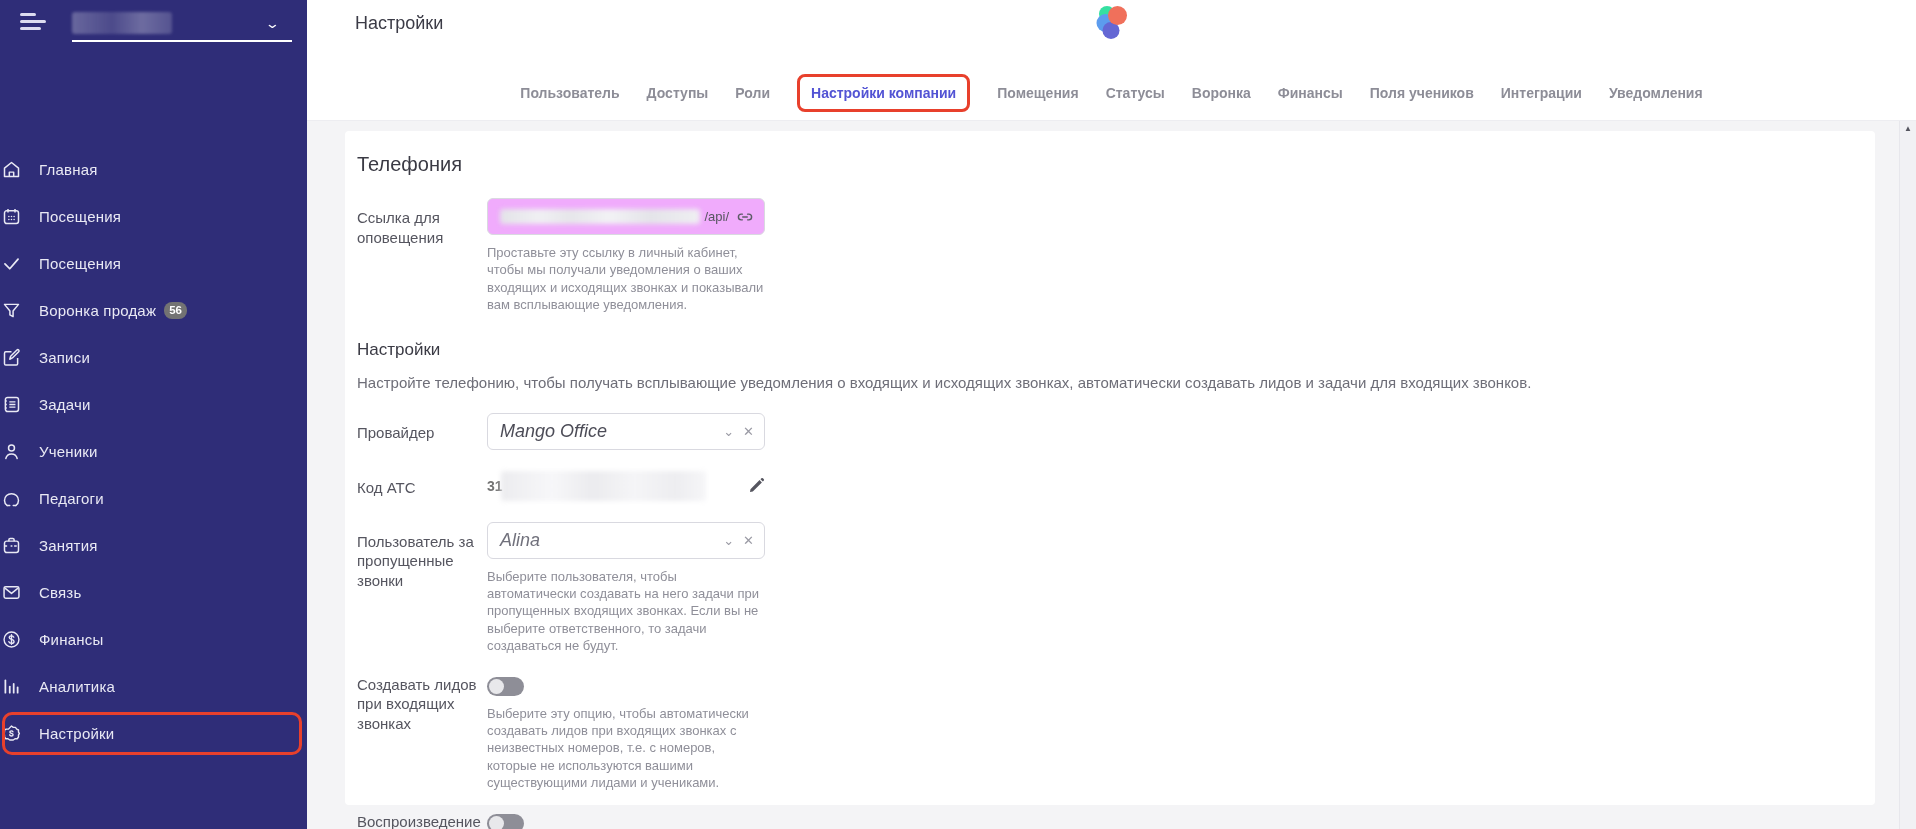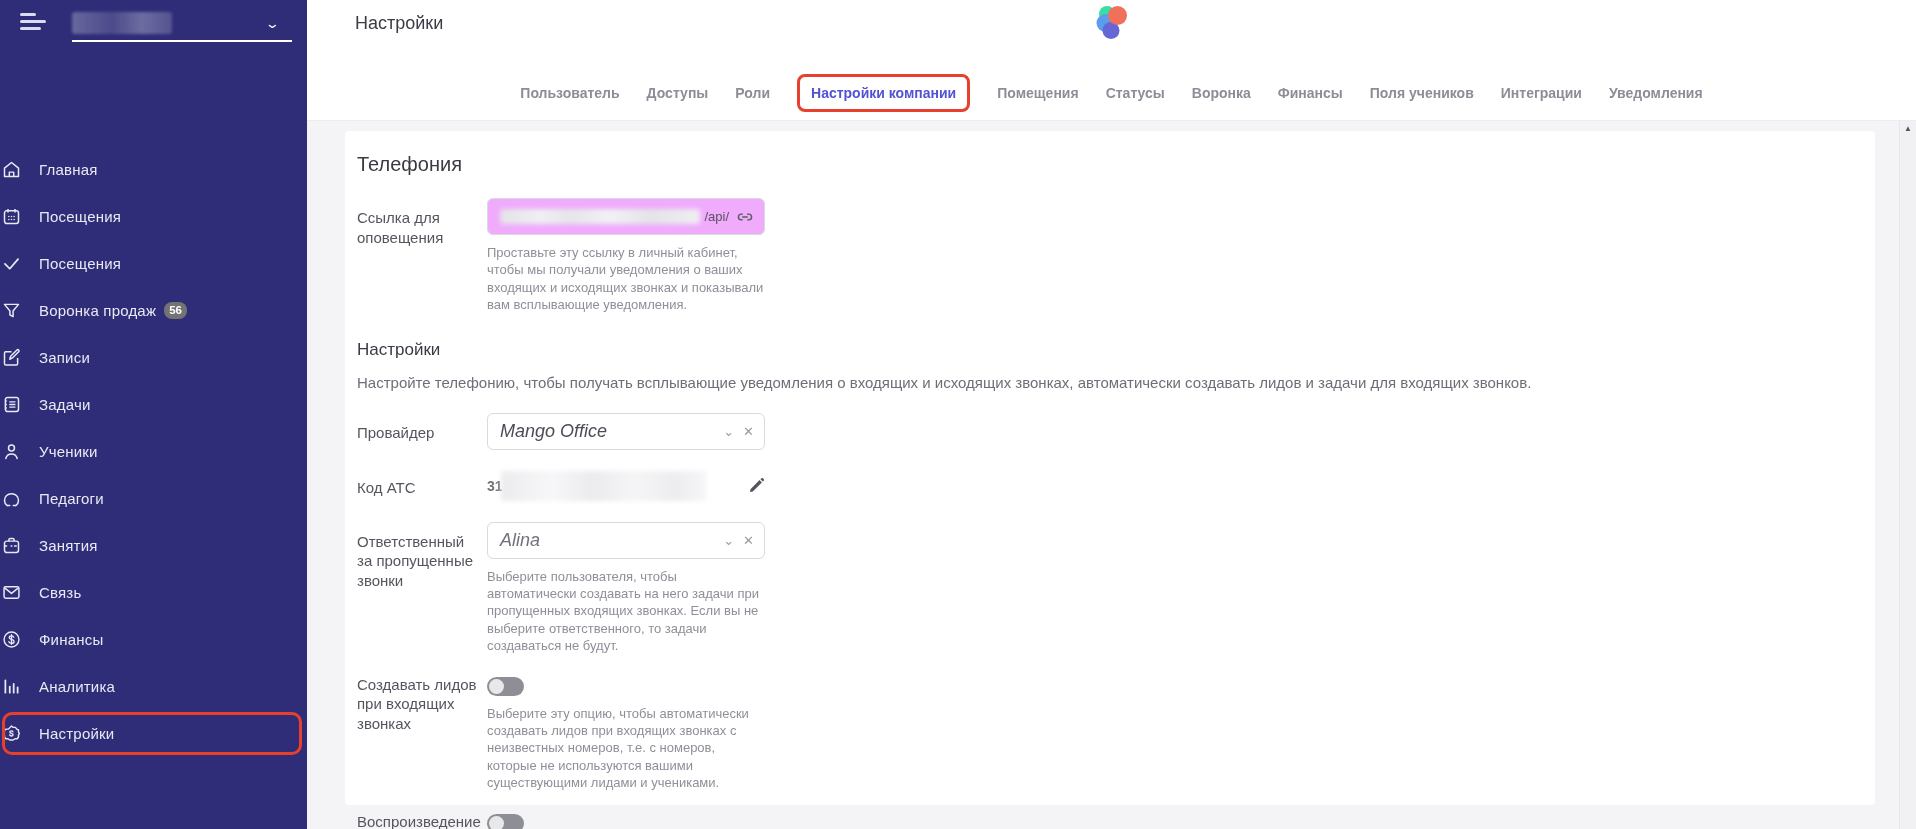--- a/index.html
+++ b/index.html
@@ -302,21 +302,21 @@
             <span class="atc-edit">
               <svg width="17" height="17" viewBox="0 0 24 24" fill="#55555f">
                   <path d="m3.5 17.2-.7 4 4-.7L19.6 7.7l-3.3-3.3zM17.6 3.1l3.3 3.3 1.2-1.2a1.6 1.6 0 0 0 0-2.3l-1-1a1.6 1.6 0 0 0-2.3 0z"></path>
                 </svg>
             </span>
           </div>
         </div>
       </div>
 
       <div class="frow">
-        <div class="flabel">Ответственный за пропущенные звонки</div>
+        <div class="flabel">Пользователь за пропущенные звонки</div>
         <div class="fctrl">
           <div class="selectbox">
             <span class="val" style="color:#71717c;">Alina</span>
             <span class="sel-ic">⌄</span>
             <span class="sel-ic">✕</span>
           </div>
           <div class="helptxt">Выберите пользователя, чтобы автоматически создавать на него задачи при пропущенных входящих звонках. Если вы не выберите ответственного, то задачи создаваться не будут.</div>
         </div>
       </div>
 

